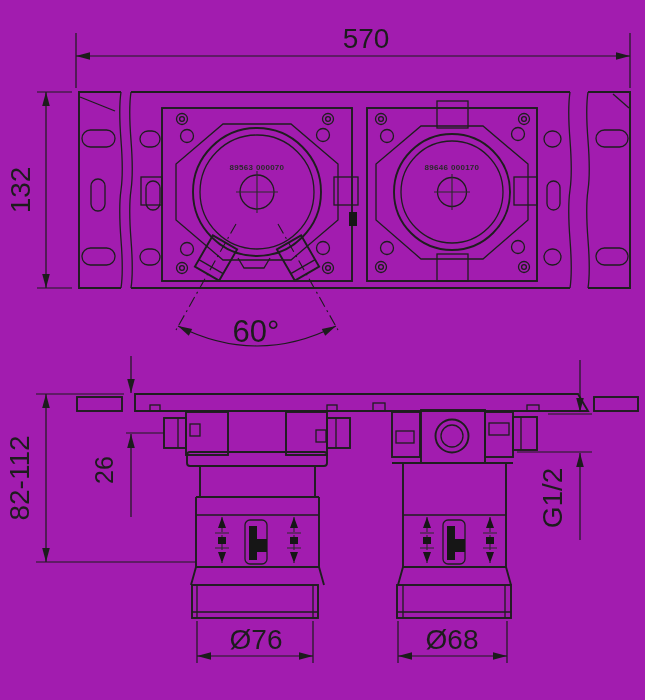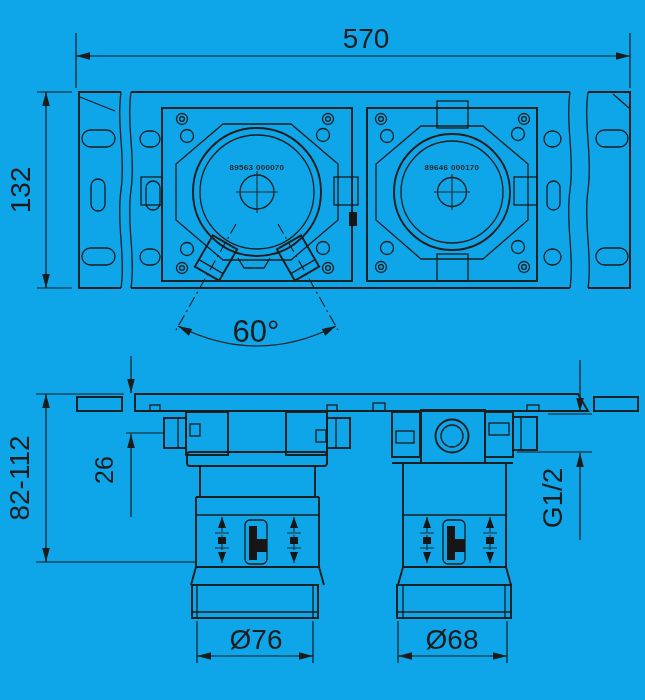--- a/index.html
+++ b/index.html
@@ -1,16 +1,16 @@
 <!DOCTYPE html>
 <html><head>
 <meta charset="utf-8">
 <style>
   html,body{margin:0;padding:0;background:#fff;}
-  .canvas{width:645px;height:700px;background:#0ea5e9;position:relative;overflow:hidden;}
+  .canvas{width:645px;height:700px;background:#a21caf;position:relative;overflow:hidden;}
   svg{display:block;}
   svg text{font-family:"Liberation Sans", sans-serif;fill:#1c1c1c;}
   .dimtxt{font-size:28px;}
   .dimtxt-sm{font-size:25px;}
   .angtxt{font-size:31px;}
   .codetxt{font-size:8px;font-weight:bold;letter-spacing:.3px;fill:#2a2a2a;}
   .ol{stroke:#1e1e1e;stroke-width:1.9;fill:none;stroke-linejoin:miter;}
   .ol2{stroke:#1e1e1e;stroke-width:1.3;fill:none;}
   .thin{stroke:#2a2a2a;stroke-width:1.1;fill:none;}
   .dim{stroke:#1c1c1c;stroke-width:1.2;fill:none;}

